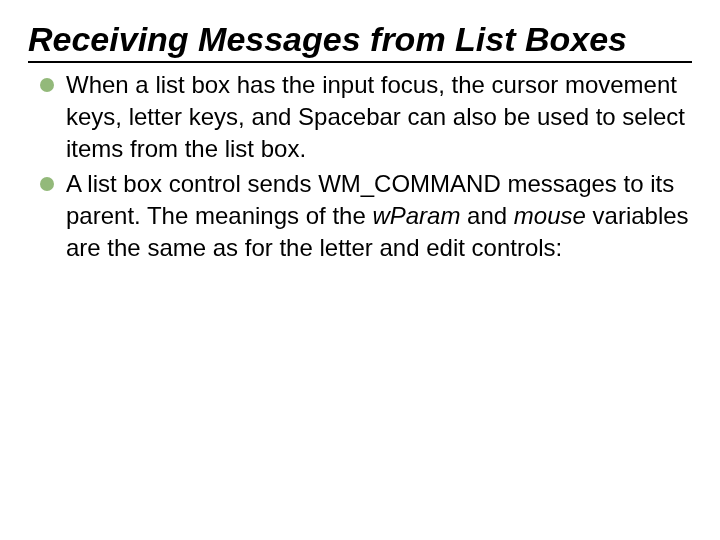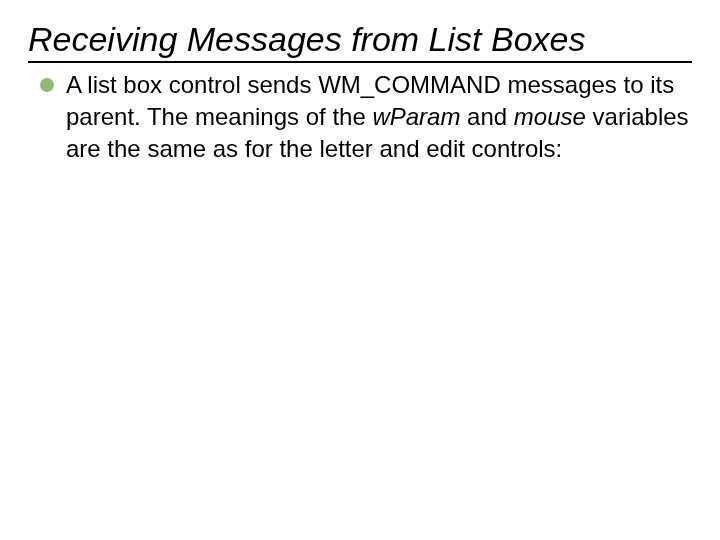--- a/index.html
+++ b/index.html
@@ -9,21 +9,21 @@
     background: #ffffff;
     font-family: Arial, Helvetica, sans-serif;
     color: #000;
     overflow: hidden;
   }
   .slide {
     padding: 18px 28px 0 28px;
   }
   .title {
     font-size: 34px;
-    font-weight: normal;
+    font-weight: bold;
     font-style: italic;
     border-bottom: 2px solid #000;
     line-height: 1.25;
     margin-bottom: 6px;
   }
   .bullets {
     list-style: none;
     padding-left: 12px;
   }
   .bullets li {
@@ -45,16 +45,19 @@
   }
   .ital { font-style: italic; }
 </style>
 </head>
 <body>
 
 <div class="slide">
   <h1 class="title">Receiving Messages from List Boxes</h1>
   <ul class="bullets">
     <li>
+      <span>When a list box has the input focus, the cursor movement keys, letter keys, and Spacebar can also be used to select items from the list box.</span>
+    </li>
+    <li>
       <span>A list box control sends WM_COMMAND messages to its parent. The meanings of the </span><span class="ital">wParam</span><span> and </span><span class="ital">mouse</span><span> variables are the same as for the letter and edit controls:</span>
     </li>
   </ul>
 </div>
 
 </body></html>

